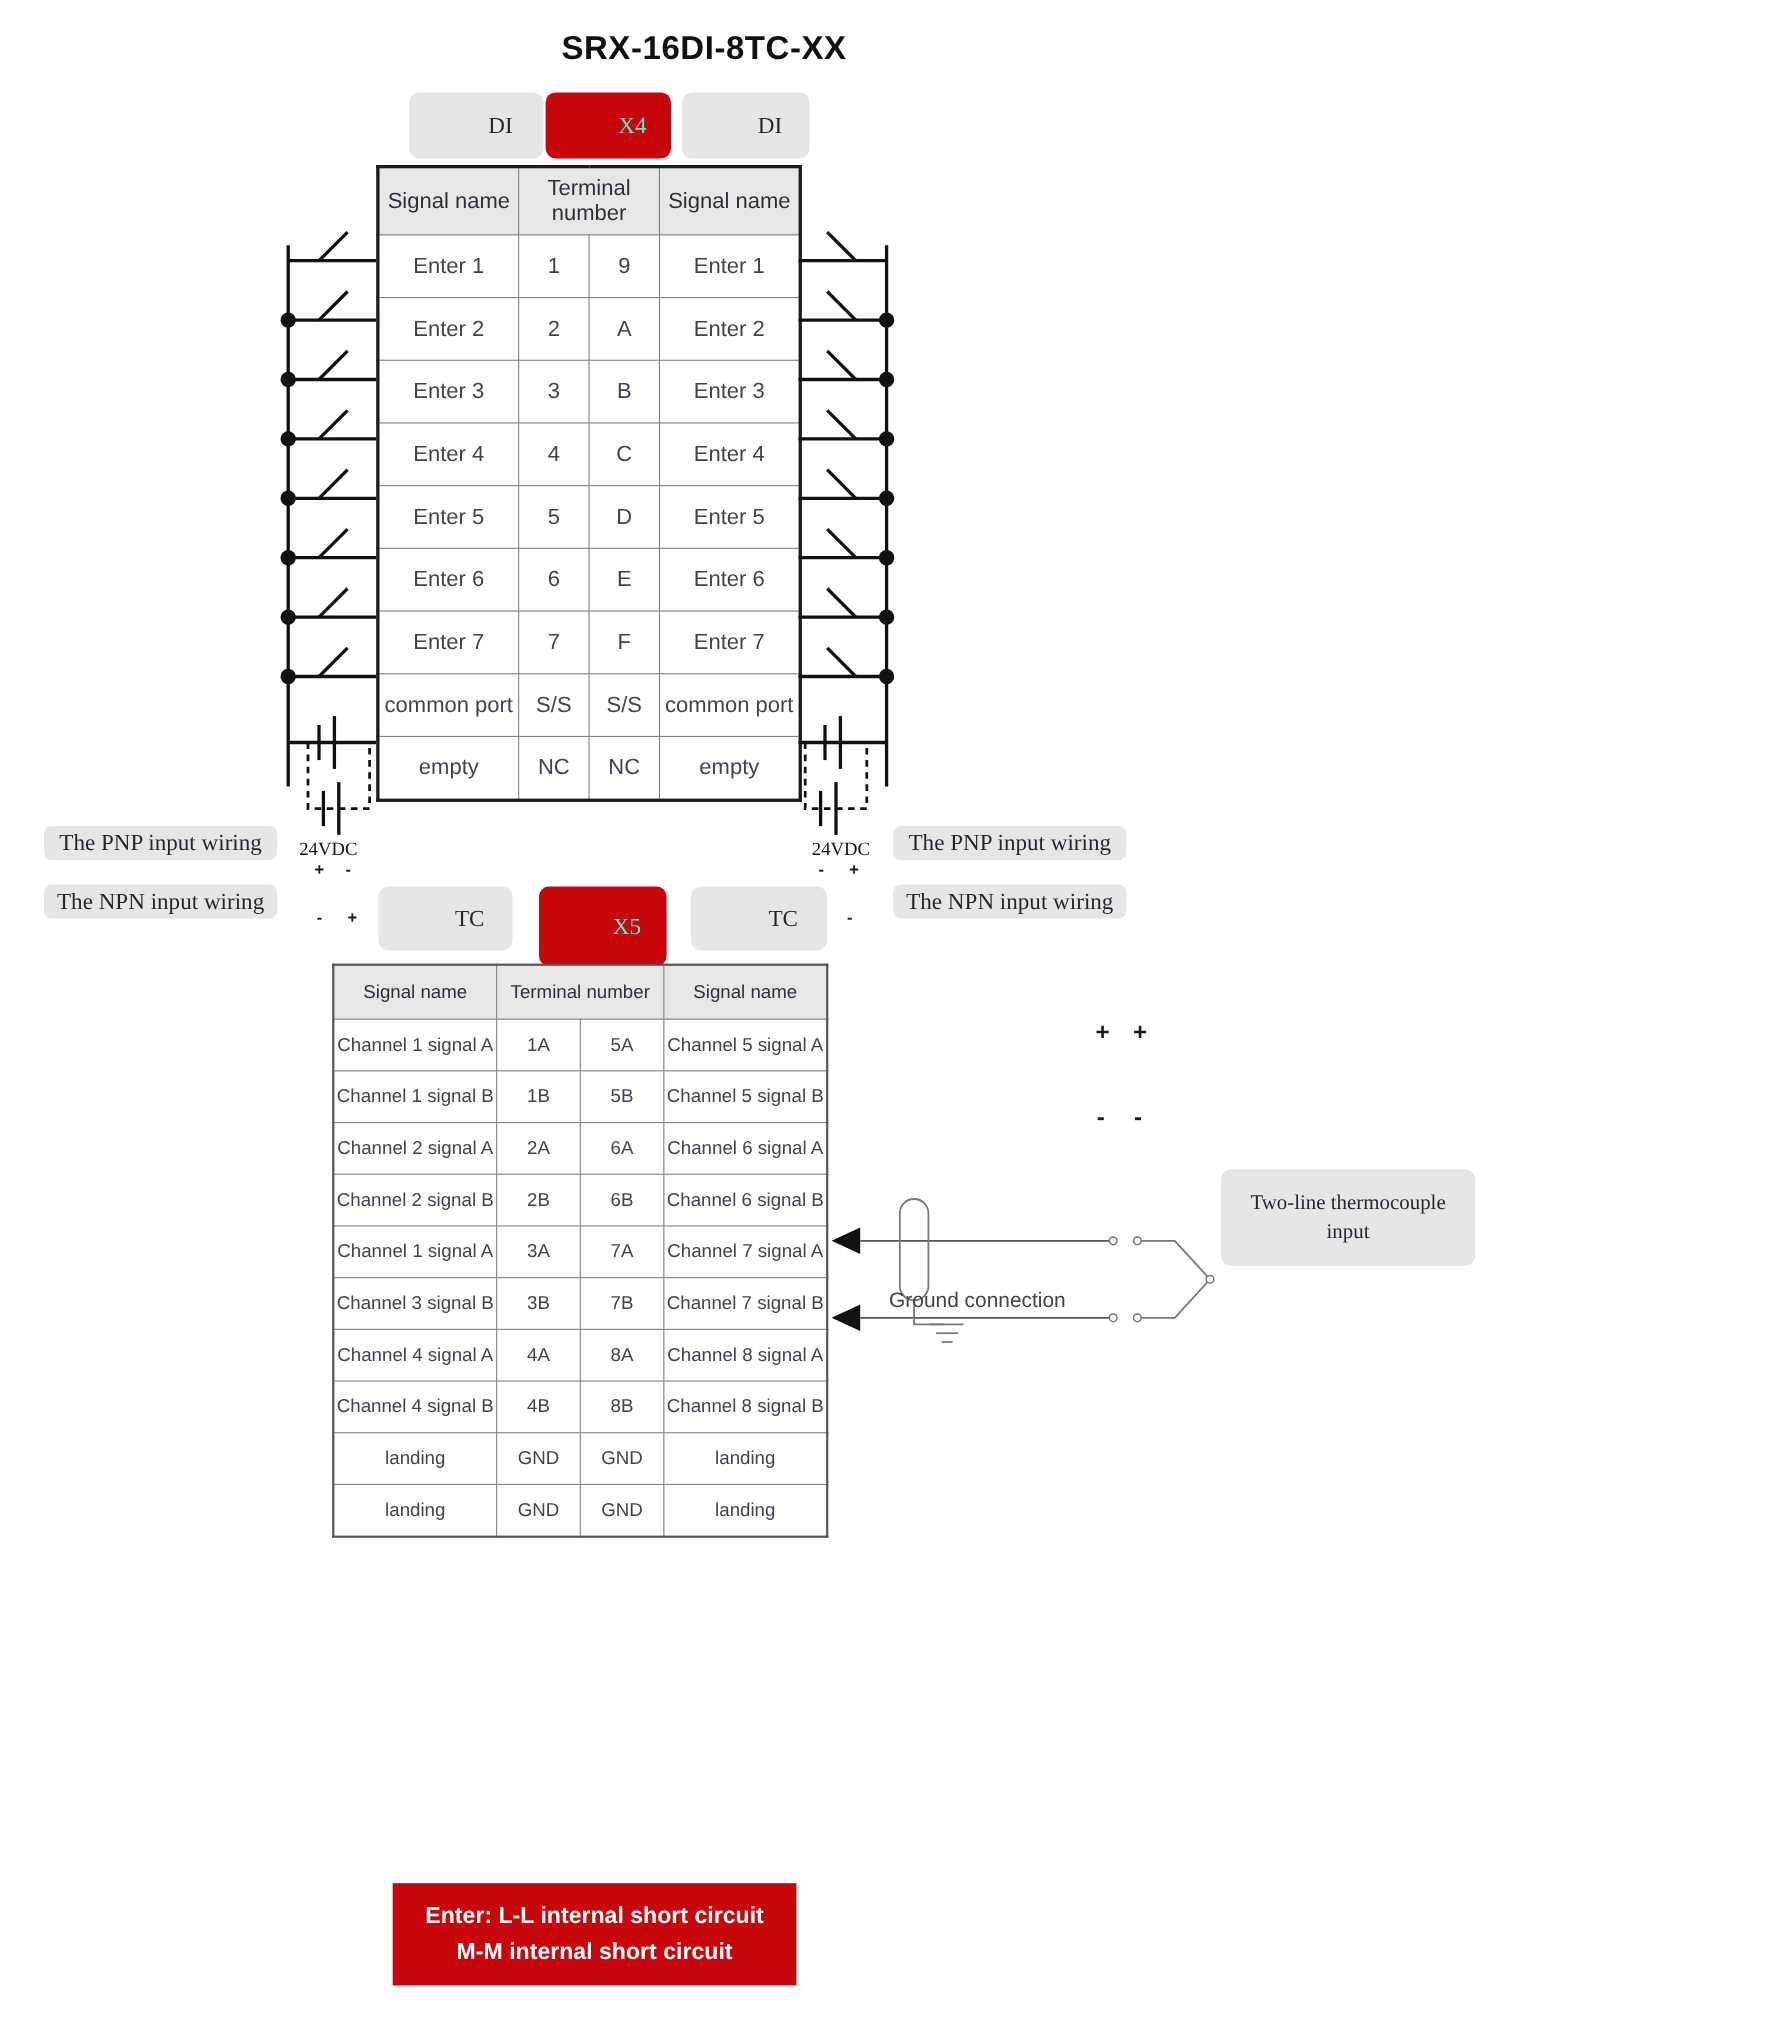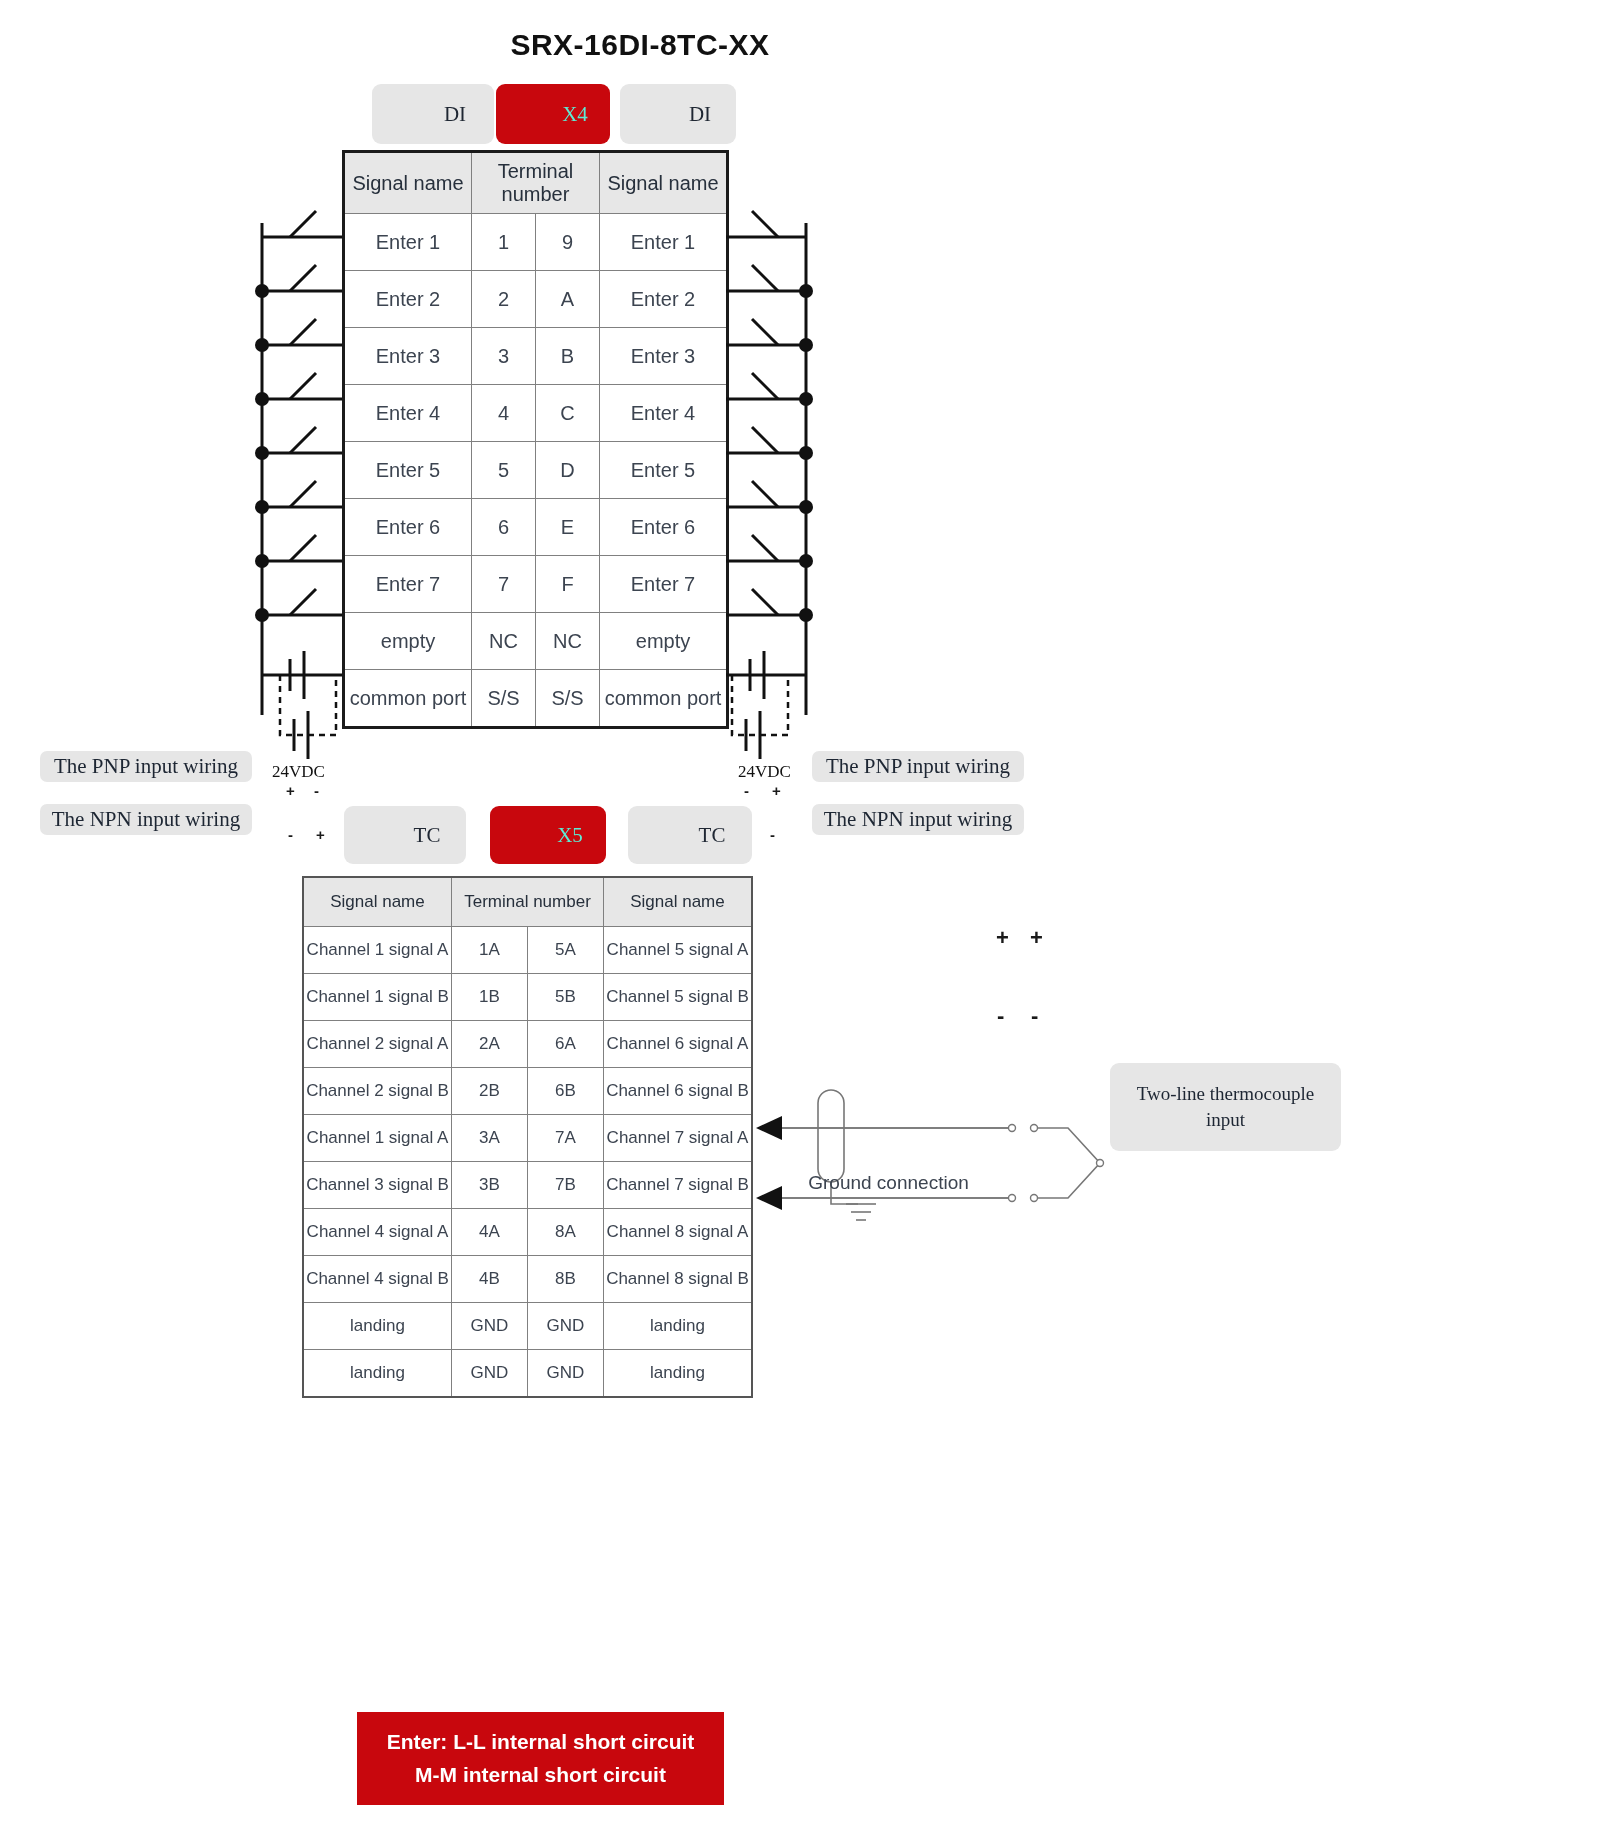--- a/index.html
+++ b/index.html
@@ -145,30 +145,30 @@
           <td class="c-num">E</td>
           <td class="c-sig">Enter 6</td>
         </tr>
         <tr>
           <td class="c-sig">Enter 7</td>
           <td class="c-num">7</td>
           <td class="c-num">F</td>
           <td class="c-sig">Enter 7</td>
         </tr>
         <tr>
+          <td class="c-sig two-line">common port</td>
+          <td class="c-num">S/S</td>
+          <td class="c-num">S/S</td>
+          <td class="c-sig two-line">common port</td>
+        </tr>
+        <tr>
           <td class="c-sig">empty</td>
           <td class="c-num">NC</td>
           <td class="c-num">NC</td>
           <td class="c-sig">empty</td>
-        </tr>
-        <tr>
-          <td class="c-sig two-line">common port</td>
-          <td class="c-num">S/S</td>
-          <td class="c-num">S/S</td>
-          <td class="c-sig two-line">common port</td>
         </tr>
       </tbody>
   </table>
 </div>
 
 <svg class="abs" style="left:250px;top:195px;" width="100" height="560">
   <line x1="12" y1="28" x2="12" y2="520" stroke="#111" stroke-width="3"></line>
   <g stroke="#111" stroke-width="3" fill="none">
     <line x1="12" y1="42" x2="92" y2="42"></line>
       <line x1="40" y1="42" x2="66" y2="16"></line>
@@ -262,21 +262,21 @@
 <div class="abs" style="left:772px;top:782px;font-size:15px;font-weight:bold;">+</div>
 <div class="abs" style="left:742px;top:826px;font-size:15px;font-weight:bold;">+</div>
 <div class="abs" style="left:770px;top:826px;font-size:15px;font-weight:bold;">-</div>
 
 <div class="abs side-label" id="lbl-pnp-l">The PNP input wiring</div>
 <div class="abs side-label" id="lbl-npn-l">The NPN input wiring</div>
 <div class="abs side-label" id="lbl-pnp-r">The PNP input wiring</div>
 <div class="abs side-label" id="lbl-npn-r">The NPN input wiring</div>
 
 <div class="abs chip grey" style="left:344px;top:806px;width:78px;height:58px;">TC</div>
-<div class="abs chip red" style="left:490px;top:806px;width:72px;height:58px;">X5</div>
+<div class="abs chip red" style="left:490px;top:806px;width:72px;height:72px;">X5</div>
 <div class="abs chip grey" style="left:628px;top:806px;width:80px;height:58px;">TC</div>
 
 <div class="abs" id="t-x5">
   <table class="tbl" style="border:2px solid #555;">
     <thead>
       <tr>
         <th class="d-sig">Signal name</th>
         <th colspan="2" style="width:146px;">Terminal number</th>
         <th class="d-sig">Signal name</th>
       </tr>

